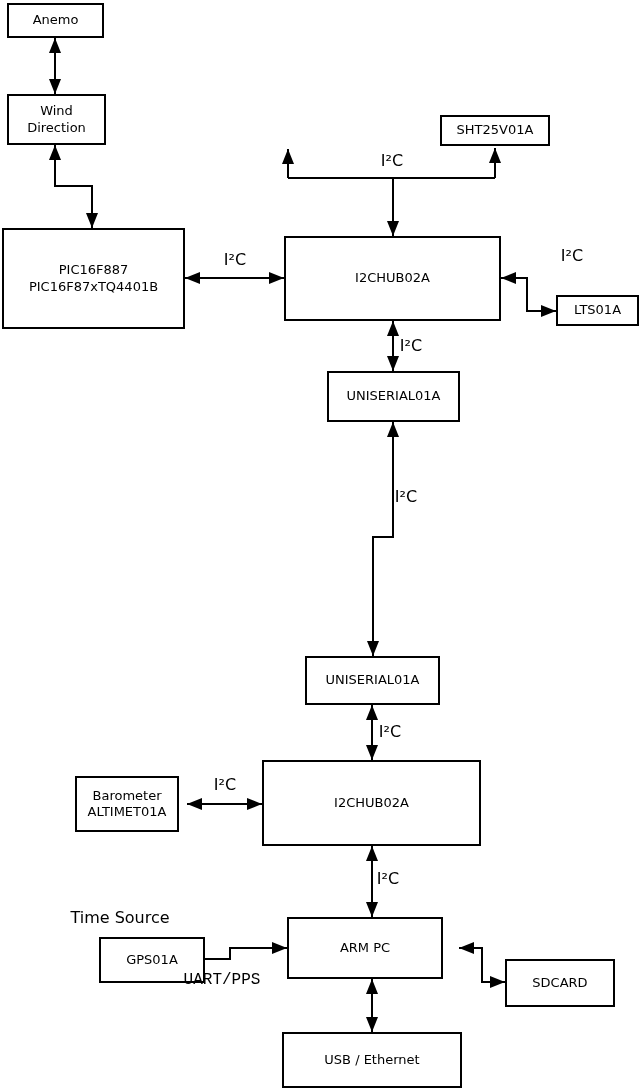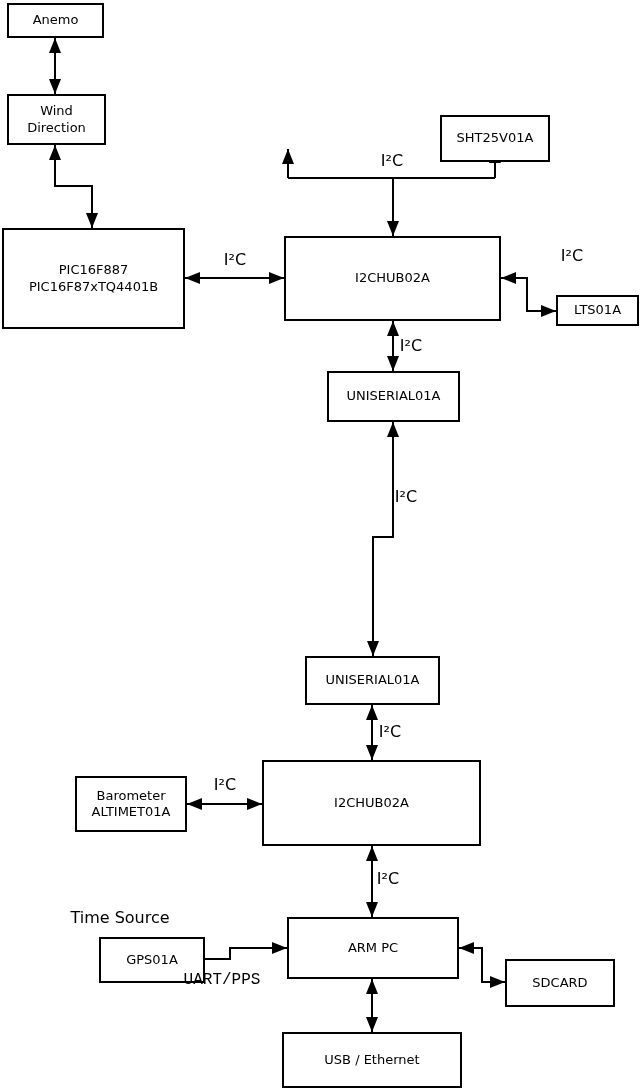--- a/index.html
+++ b/index.html
@@ -78,29 +78,29 @@
     <path d="M173,959 H230 V948 H287" marker-end="url(#arrow)"></path>
     <path d="M459,948 H482 V982 H505" marker-start="url(#arrow)" marker-end="url(#arrow)"></path>
     <path d="M372,979 V1032" marker-start="url(#arrow)" marker-end="url(#arrow)"></path>
   </svg>
 
   <div class="node" style="left:7px;  top:3px;   width:97px;  height:35px;">Anemo</div>
   <div class="node" style="left:7px;  top:94px;  width:99px;  height:51px;">Wind
 Direction</div>
   <div class="node" style="left:2px;  top:228px; width:183px; height:101px;">PIC16F887
 PIC16F87xTQ4401B</div>
-  <div class="node" style="left:440px;top:115px; width:110px; height:47px;">SHT25V01A</div>
+  <div class="node" style="left:440px;top:115px; width:110px; height:31px;">SHT25V01A</div>
   <div class="node" style="left:284px;top:236px; width:217px; height:85px;">I2CHUB02A</div>
   <div class="node" style="left:556px;top:295px; width:83px;  height:31px;">LTS01A</div>
   <div class="node" style="left:327px;top:371px; width:133px; height:51px;">UNISERIAL01A</div>
   <div class="node" style="left:305px;top:656px; width:135px; height:49px;">UNISERIAL01A</div>
   <div class="node" style="left:262px;top:760px; width:219px; height:86px;">I2CHUB02A</div>
-  <div class="node" style="left:75px; top:776px; width:112px; height:56px;">Barometer
+  <div class="node" style="left:75px; top:776px; width:104px; height:56px;">Barometer
 ALTIMET01A</div>
-  <div class="node" style="left:287px;top:917px; width:172px; height:62px;">ARM PC</div>
+  <div class="node" style="left:287px;top:917px; width:156px; height:62px;">ARM PC</div>
   <div class="node" style="left:67px; top:937px; width:106px; height:46px;margin-left:32px;">GPS01A</div>
   <div class="node" style="left:505px;top:959px; width:110px; height:48px;">SDCARD</div>
   <div class="node" style="left:282px;top:1032px;width:180px; height:56px;">USB / Ethernet</div>
 
   <div class="elabel" style="left:392px;top:160px;">I²C</div>
   <div class="elabel" style="left:235px;top:259px;">I²C</div>
   <div class="elabel" style="left:572px;top:255px;">I²C</div>
   <div class="elabel" style="left:411px;top:345px;">I²C</div>
   <div class="elabel" style="left:406px;top:496px;">I²C</div>
   <div class="elabel" style="left:390px;top:731px;">I²C</div>

